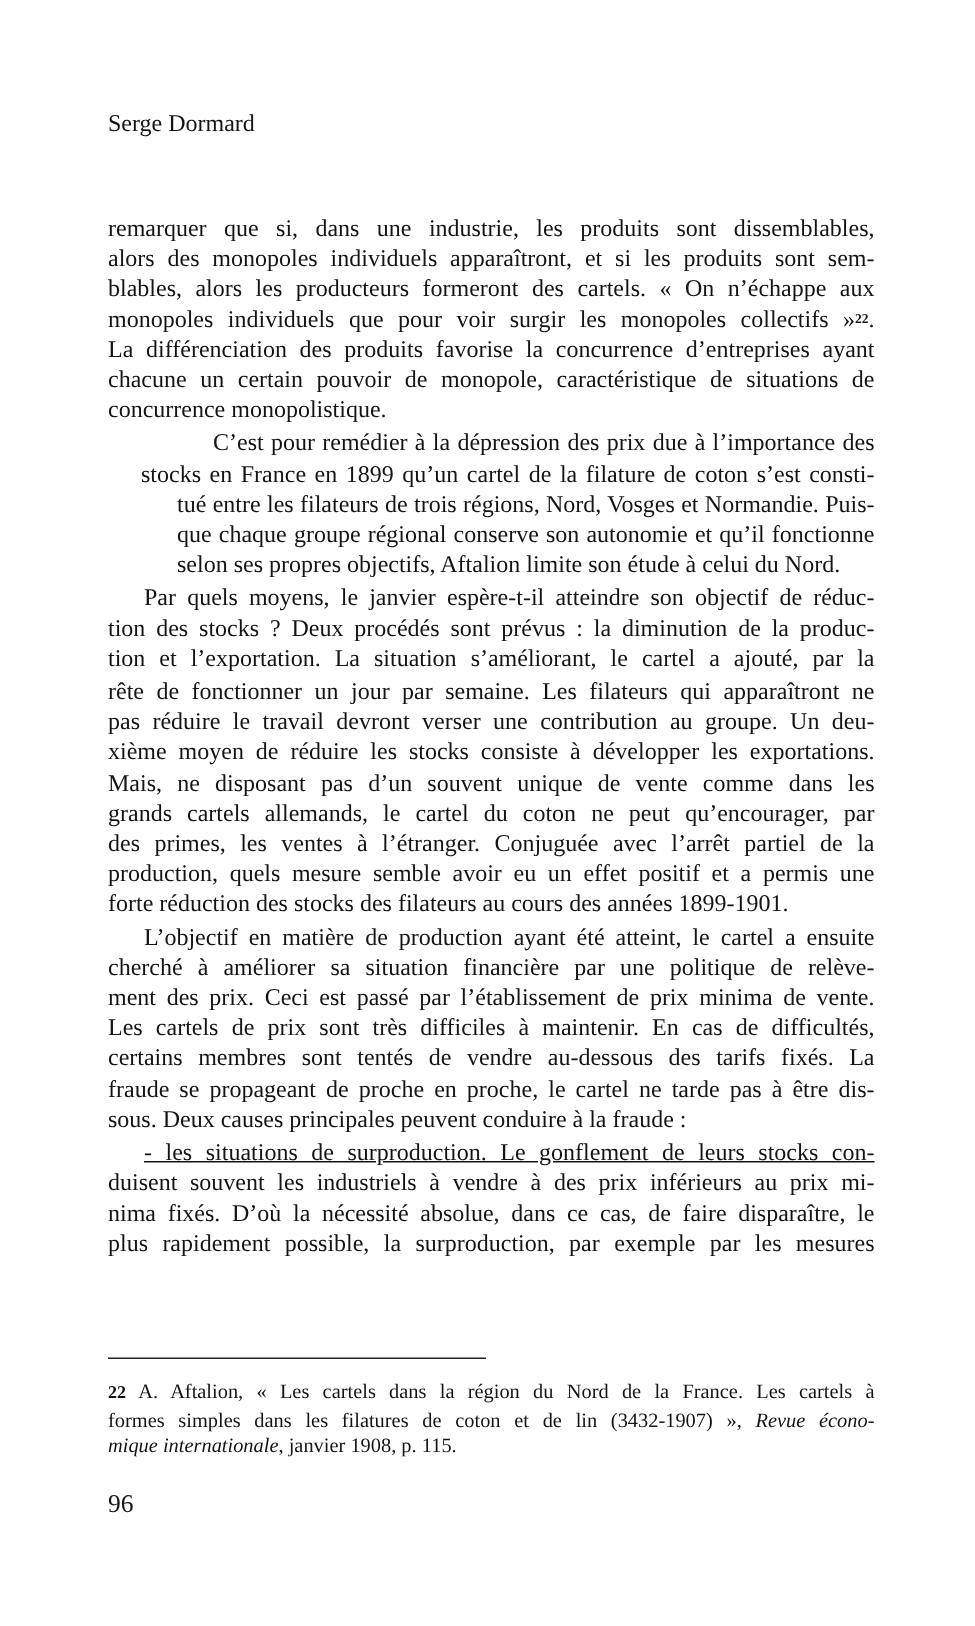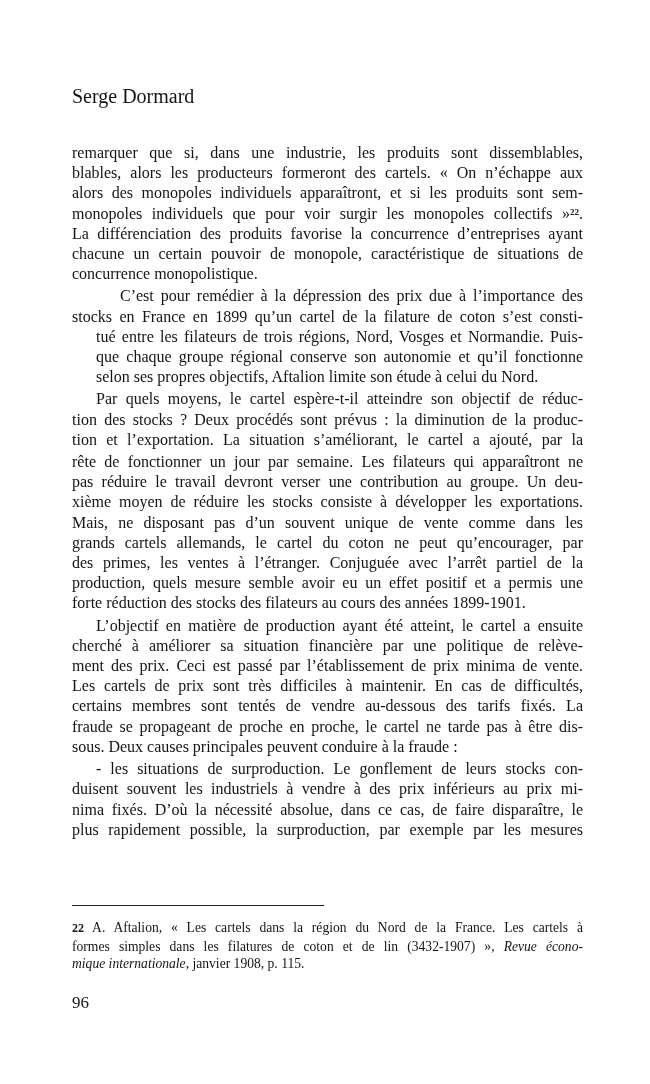--- a/index.html
+++ b/index.html
@@ -1,60 +1,60 @@
 <!DOCTYPE html>
 <html><head>
 <meta charset="utf-8">
 <style>
   html, body { margin: 0; padding: 0; background: #ffffff; }
   body { width: 650px; height: 1084px; position: relative; overflow: hidden;
          font-family: "Liberation Serif", "DejaVu Serif", serif; color: #141414; }
-  .running-head { position: absolute; left: 72px; top: 85px; font-size: 20px; }
+  .running-head { position: absolute; left: 72px; top: 74px; font-size: 16px; }
   .body-text { position: absolute; left: 72px; top: 143px; width: 511px;
                font-size: 16px; line-height: 20.2px; text-align: justify; hyphens: manual; }
   .body-text p { margin: 0 0 2px 0; }
-  .body-text p.indent { text-indent: 24px; }
+  .body-text p.indent { text-indent: 24px; margin-left: 22px; }
   .footnote-rule { position: absolute; left: 72px; top: 905px; width: 252px; height: 0;
                    border-top: 1px solid #222; }
   .footnote { position: absolute; left: 72px; top: 919px; width: 511px;
               font-size: 13.6px; line-height: 17.5px; text-align: justify; }
   .footnote .num { font-weight: bold; font-size: 12px; }
   .folio { position: absolute; left: 72px; top: 993px; font-size: 17px; text-align: right; }
   sup { font-size: 9px; font-weight: bold; vertical-align: top; position: relative; top: -2px; }
   .line { display: block; text-align: justify; text-align-last: justify; }
   .line.last { text-align-last: left; }
 </style>
 </head>
 <body>
 
 <div>
   <div class="running-head">Serge Dormard</div>
 
   <div class="body-text">
 
     <p>
       <span class="line">remarquer que si, dans une industrie, les produits sont dissemblables,</span>
+      <span class="line">alors des monopoles individuels apparaîtront, et si les produits sont sem-</span>
       <span class="line">blables, alors les producteurs formeront des cartels. « On n’échappe aux</span>
-      <span class="line">alors des monopoles individuels apparaîtront, et si les produits sont sem-</span>
       <span class="line"><span>monopoles individuels que pour voir surgir les monopoles collectifs »</span><sup>22</sup><span>.</span></span>
       <span class="line">La différenciation des produits favorise la concurrence d’entreprises ayant</span>
       <span class="line">chacune un certain pouvoir de monopole, caractéristique de situations de</span>
       <span class="line last">concurrence monopolistique.</span>
     </p>
 
     <p class="indent">
       <span class="line" style="padding-left:24px;">C’est pour remédier à la dépression des prix due à l’importance des</span>
       <span class="line" style="text-indent:0">stocks en France en 1899 qu’un cartel de la filature de coton s’est consti-</span>
       <span class="line">tué entre les filateurs de trois régions, Nord, Vosges et Normandie. Puis-</span>
       <span class="line">que chaque groupe régional conserve son autonomie et qu’il fonctionne</span>
       <span class="line last">selon ses propres objectifs, Aftalion limite son étude à celui du Nord.</span>
     </p>
 
     <p>
-      <span class="line" style="padding-left:24px;">Par quels moyens, le cartel espère-t-il atteindre son objectif de réduc-</span>
+      <span class="line" style="padding-left:24px;">Par quels moyens, le janvier espère-t-il atteindre son objectif de réduc-</span>
       <span class="line">tion des stocks ? Deux procédés sont prévus : la diminution de la produc-</span>
       <span class="line">tion et l’exportation. La situation s’améliorant, le cartel a ajouté, par la</span>
     </p>
 
     <p>
       <span class="line">rête de fonctionner un jour par semaine. Les filateurs qui apparaîtront ne</span>
       <span class="line">pas réduire le travail devront verser une contribution au groupe. Un deu-</span>
       <span class="line">xième moyen de réduire les stocks consiste à développer les exportations.</span>
       <span class="line">Mais, ne disposant pas d’un souvent unique de vente comme dans les</span>
       <span class="line">grands cartels allemands, le cartel du coton ne peut qu’encourager, par</span>
@@ -67,21 +67,21 @@
       <span class="line" style="padding-left:24px;">L’objectif en matière de production ayant été atteint, le cartel a ensuite</span>
       <span class="line">cherché à améliorer sa situation financière par une politique de relève-</span>
       <span class="line">ment des prix. Ceci est passé par l’établissement de prix minima de vente.</span>
       <span class="line">Les cartels de prix sont très difficiles à maintenir. En cas de difficultés,</span>
       <span class="line">certains membres sont tentés de vendre au-dessous des tarifs fixés. La</span>
       <span class="line">fraude se propageant de proche en proche, le cartel ne tarde pas à être dis-</span>
       <span class="line last">sous. Deux causes principales peuvent conduire à la fraude :</span>
     </p>
 
     <p>
-      <span class="line" style="padding-left:24px;">- les situations de surproduction. Le gonflement de leurs stocks con-</span>
+      <span class="line" style="padding-left:24px;text-decoration:underline;">- les situations de surproduction. Le gonflement de leurs stocks con-</span>
       <span class="line">duisent souvent les industriels à vendre à des prix inférieurs au prix mi-</span>
       <span class="line">nima fixés. D’où la nécessité absolue, dans ce cas, de faire disparaître, le</span>
       <span class="line">plus rapidement possible, la surproduction, par exemple par les mesures</span>
     </p>
   </div>
 
   <div class="footnote-rule"></div>
 
   <div class="footnote">
     <span class="line"><span class="num">22</span> <span>A. Aftalion, « Les cartels dans la région du Nord de la France. Les cartels à</span></span>

